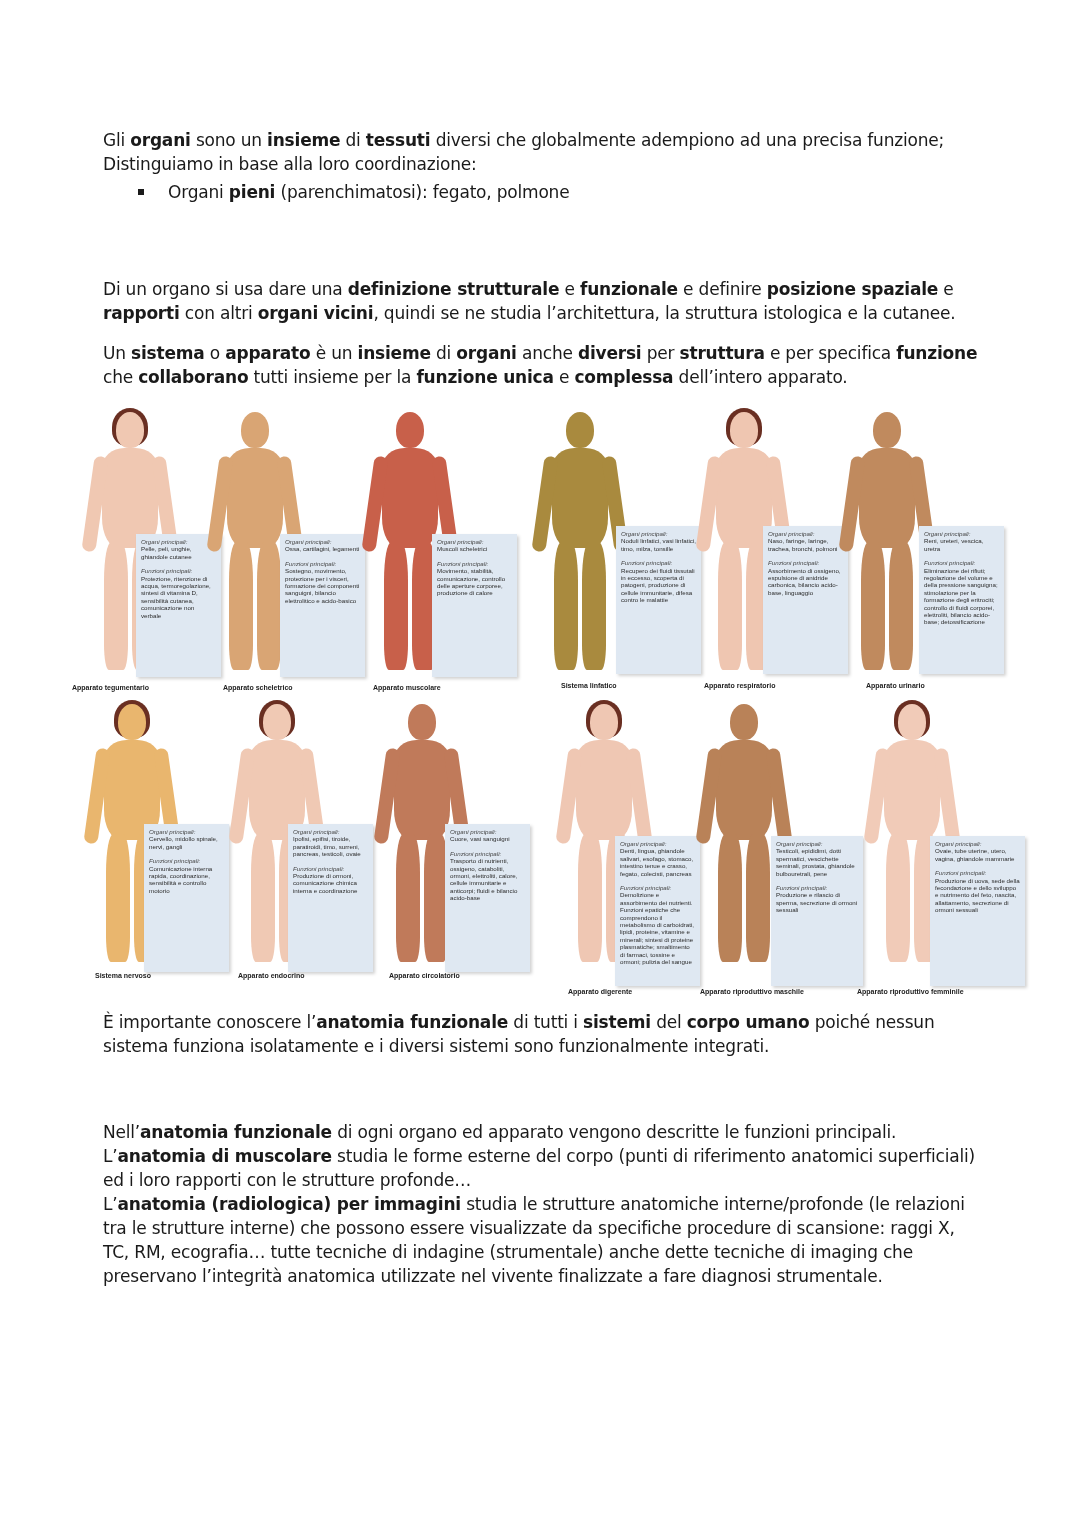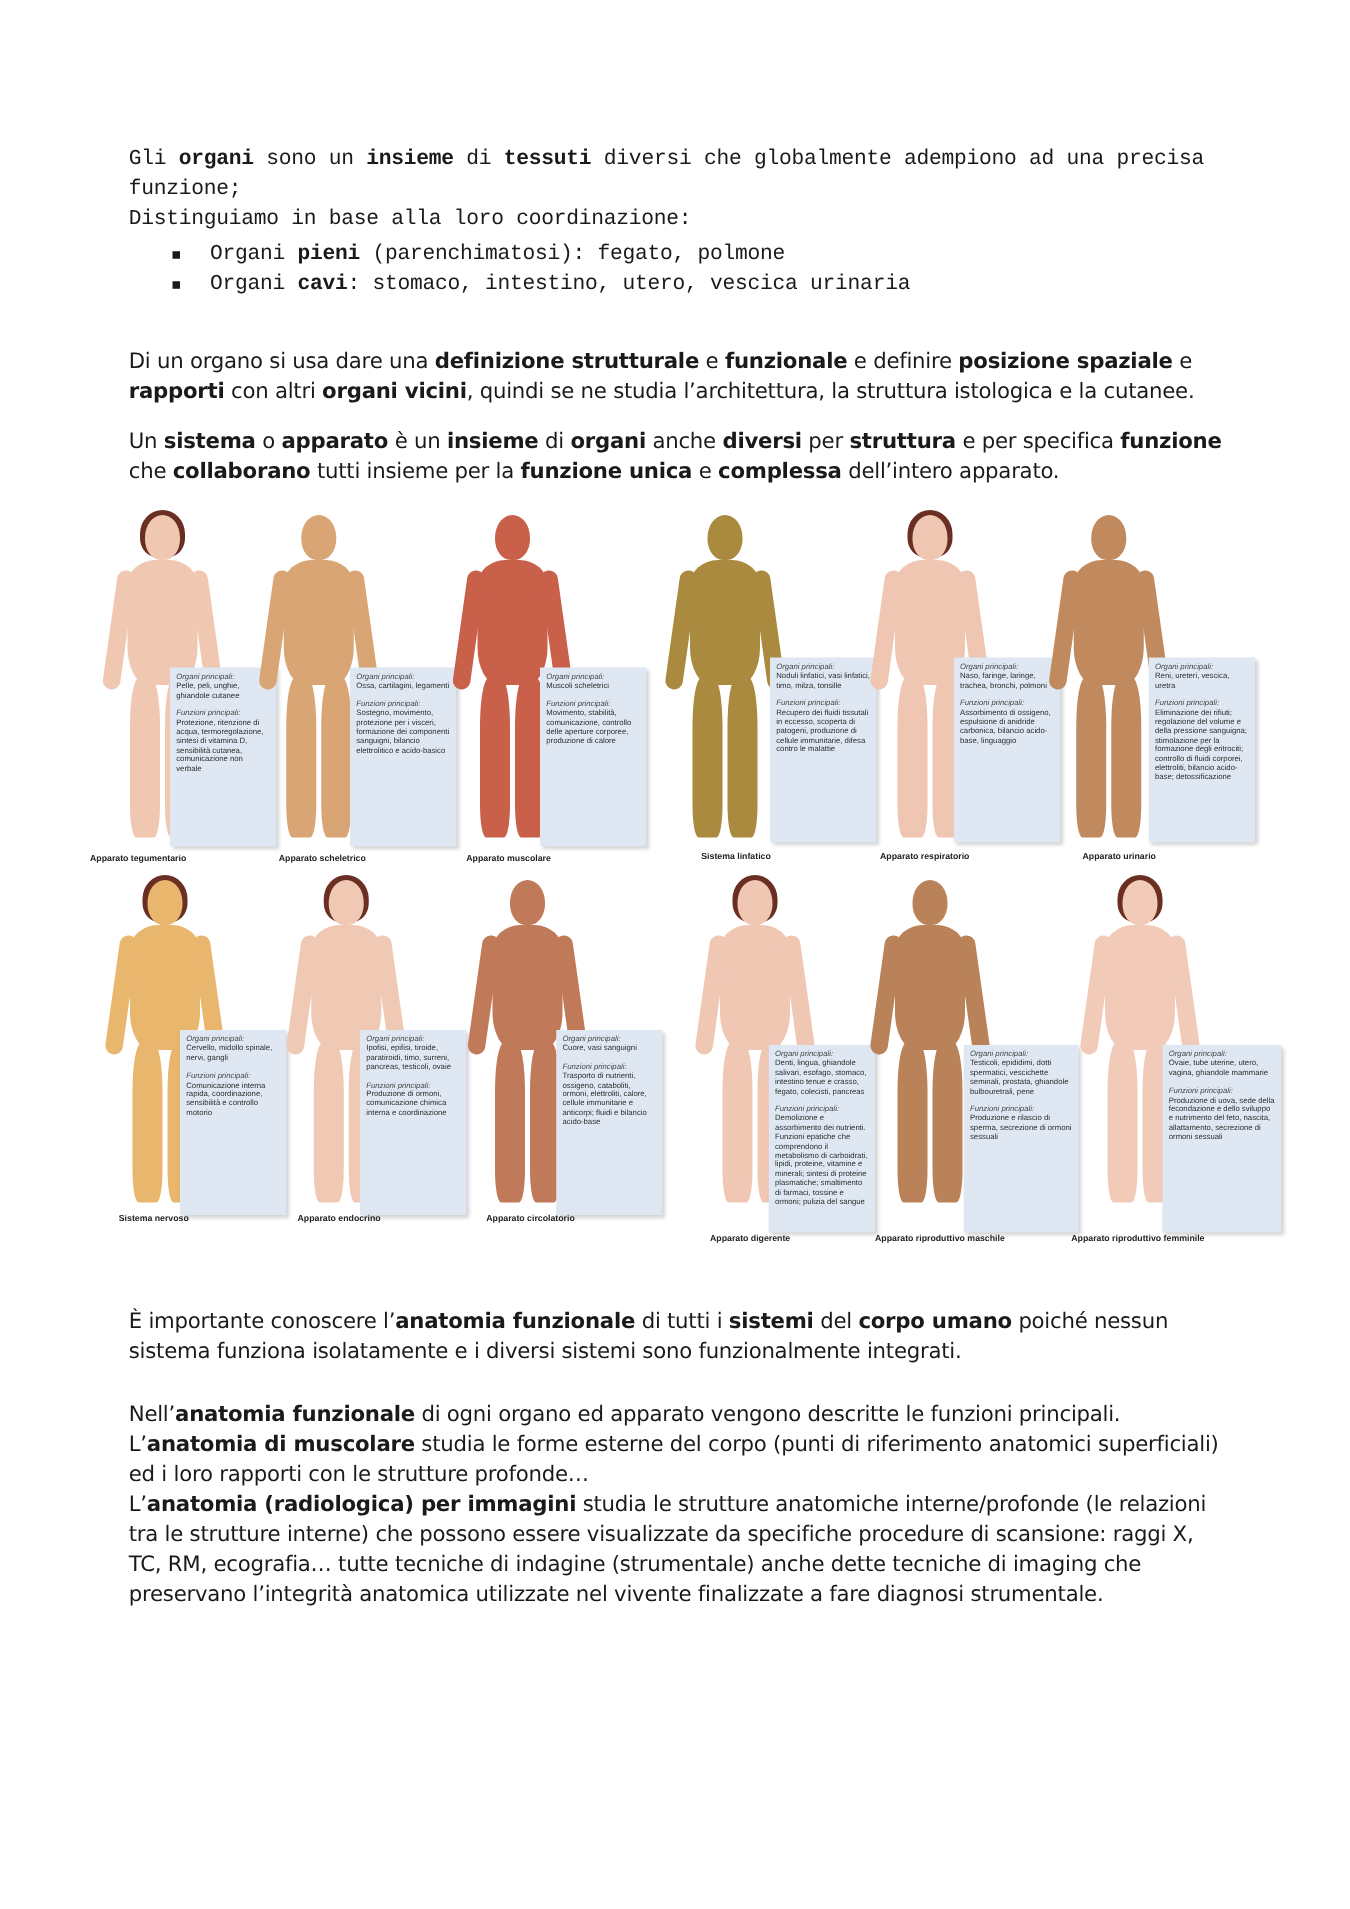--- a/index.html
+++ b/index.html
@@ -28,26 +28,25 @@
           padding: 4px 5px; box-sizing: border-box; }
   .info .h { font-style: italic; color: #444; }
   .info .gap { height: 7px; }
   .cap { position: absolute; font-family: "Liberation Sans", sans-serif; font-weight: bold; font-size: 7px; color: #222; white-space: nowrap; }
 </style>
 </head>
 <body>
 
 <div class="page">
 
-  <div class="txt" style="top:116px;font-family:Liberation Mono, monospace;">
+  <div class="txt" style="top:128px;">
     <p><span>Gli </span><b>organi</b><span> sono un </span><b>insieme</b><span> di </span><b>tessuti</b><span> diversi che globalmente adempiono ad una precisa funzione;</span></p>
     <p>Distinguiamo in base alla loro coordinazione:</p>
     <ul class="bullets" style="margin-top:4px;">
       <li><span>Organi </span><b>pieni</b><span> (parenchimatosi): fegato, polmone</span></li>
-      <li><span>Organi </span><b>cavi</b><span>: stomaco, intestino, utero, vescica urinaria</span></li>
     </ul>
   </div>
 
   <div class="txt" style="top:277px;"><span>Di un organo si usa dare una </span><b>definizione strutturale</b><span> e </span><b>funzionale</b><span> e definire </span><b>posizione spaziale</b><span> e </span><b>rapporti</b><span> con altri </span><b>organi vicini</b><span>, quindi se ne studia l’architettura, la struttura istologica e la cutanee.</span></div>
   <div class="txt" style="top:341px;"><span>Un </span><b>sistema</b><span> o </span><b>apparato</b><span> è un </span><b>insieme</b><span> di </span><b>organi</b><span> anche </span><b>diversi</b><span> per </span><b>struttura</b><span> e per specifica </span><b>funzione</b><span> che </span><b>collaborano</b><span> tutti insieme per la </span><b>funzione unica</b><span> e </span><b>complessa</b><span> dell’intero apparato.</span></div>
 
   <div class="figure-grid" id="figure-grid">
       <div class="fig" style="left: 0px; top: 0px;">
         <div class="body-shape">
           <div class="hair" style="left:44px;top:4px;width:36px;height:38px;"></div>
@@ -265,20 +264,20 @@
           <div class="h">Organi principali:</div>
           <div>Ovaie, tube uterine, utero, vagina, ghiandole mammarie</div>
           <div class="gap"></div>
           <div class="h">Funzioni principali:</div>
           <div>Produzione di uova, sede della fecondazione e dello sviluppo e nutrimento del feto, nascita, allattamento, secrezione di ormoni sessuali</div>
         </div>
         <div class="cap" style="left: 789px; top: 584px;">Apparato riproduttivo femminile</div>
       </div>
     </div>
 
-  <div class="txt" style="top:1045px;"><span>È importante conoscere l’</span><b>anatomia funzionale</b><span> di tutti i </span><b>sistemi</b><span> del </span><b>corpo umano</b><span> poiché nessun sistema funziona isolatamente e i diversi sistemi sono funzionalmente integrati.</span></div>
+  <div class="txt" style="top:1010px;"><span>È importante conoscere l’</span><b>anatomia funzionale</b><span> di tutti i </span><b>sistemi</b><span> del </span><b>corpo umano</b><span> poiché nessun sistema funziona isolatamente e i diversi sistemi sono funzionalmente integrati.</span></div>
 
   <div class="txt" style="top:1120px;">
     <p><span>Nell’</span><b>anatomia funzionale</b><span> di ogni organo ed apparato vengono descritte le funzioni principali.</span></p>
     <p><span>L’</span><b>anatomia di muscolare</b><span> studia le forme esterne del corpo (punti di riferimento anatomici superficiali) ed i loro rapporti con le strutture profonde…</span></p>
     <p><span>L’</span><b>anatomia (radiologica) per immagini</b><span> studia le strutture anatomiche interne/profonde (le relazioni tra le strutture interne) che possono essere visualizzate da specifiche procedure di scansione: raggi X, TC, RM, ecografia… tutte tecniche di indagine (strumentale) anche dette tecniche di imaging che preservano l’integrità anatomica utilizzate nel vivente finalizzate a fare diagnosi strumentale.</span></p>
   </div>
 </div>
 
 </body></html>

